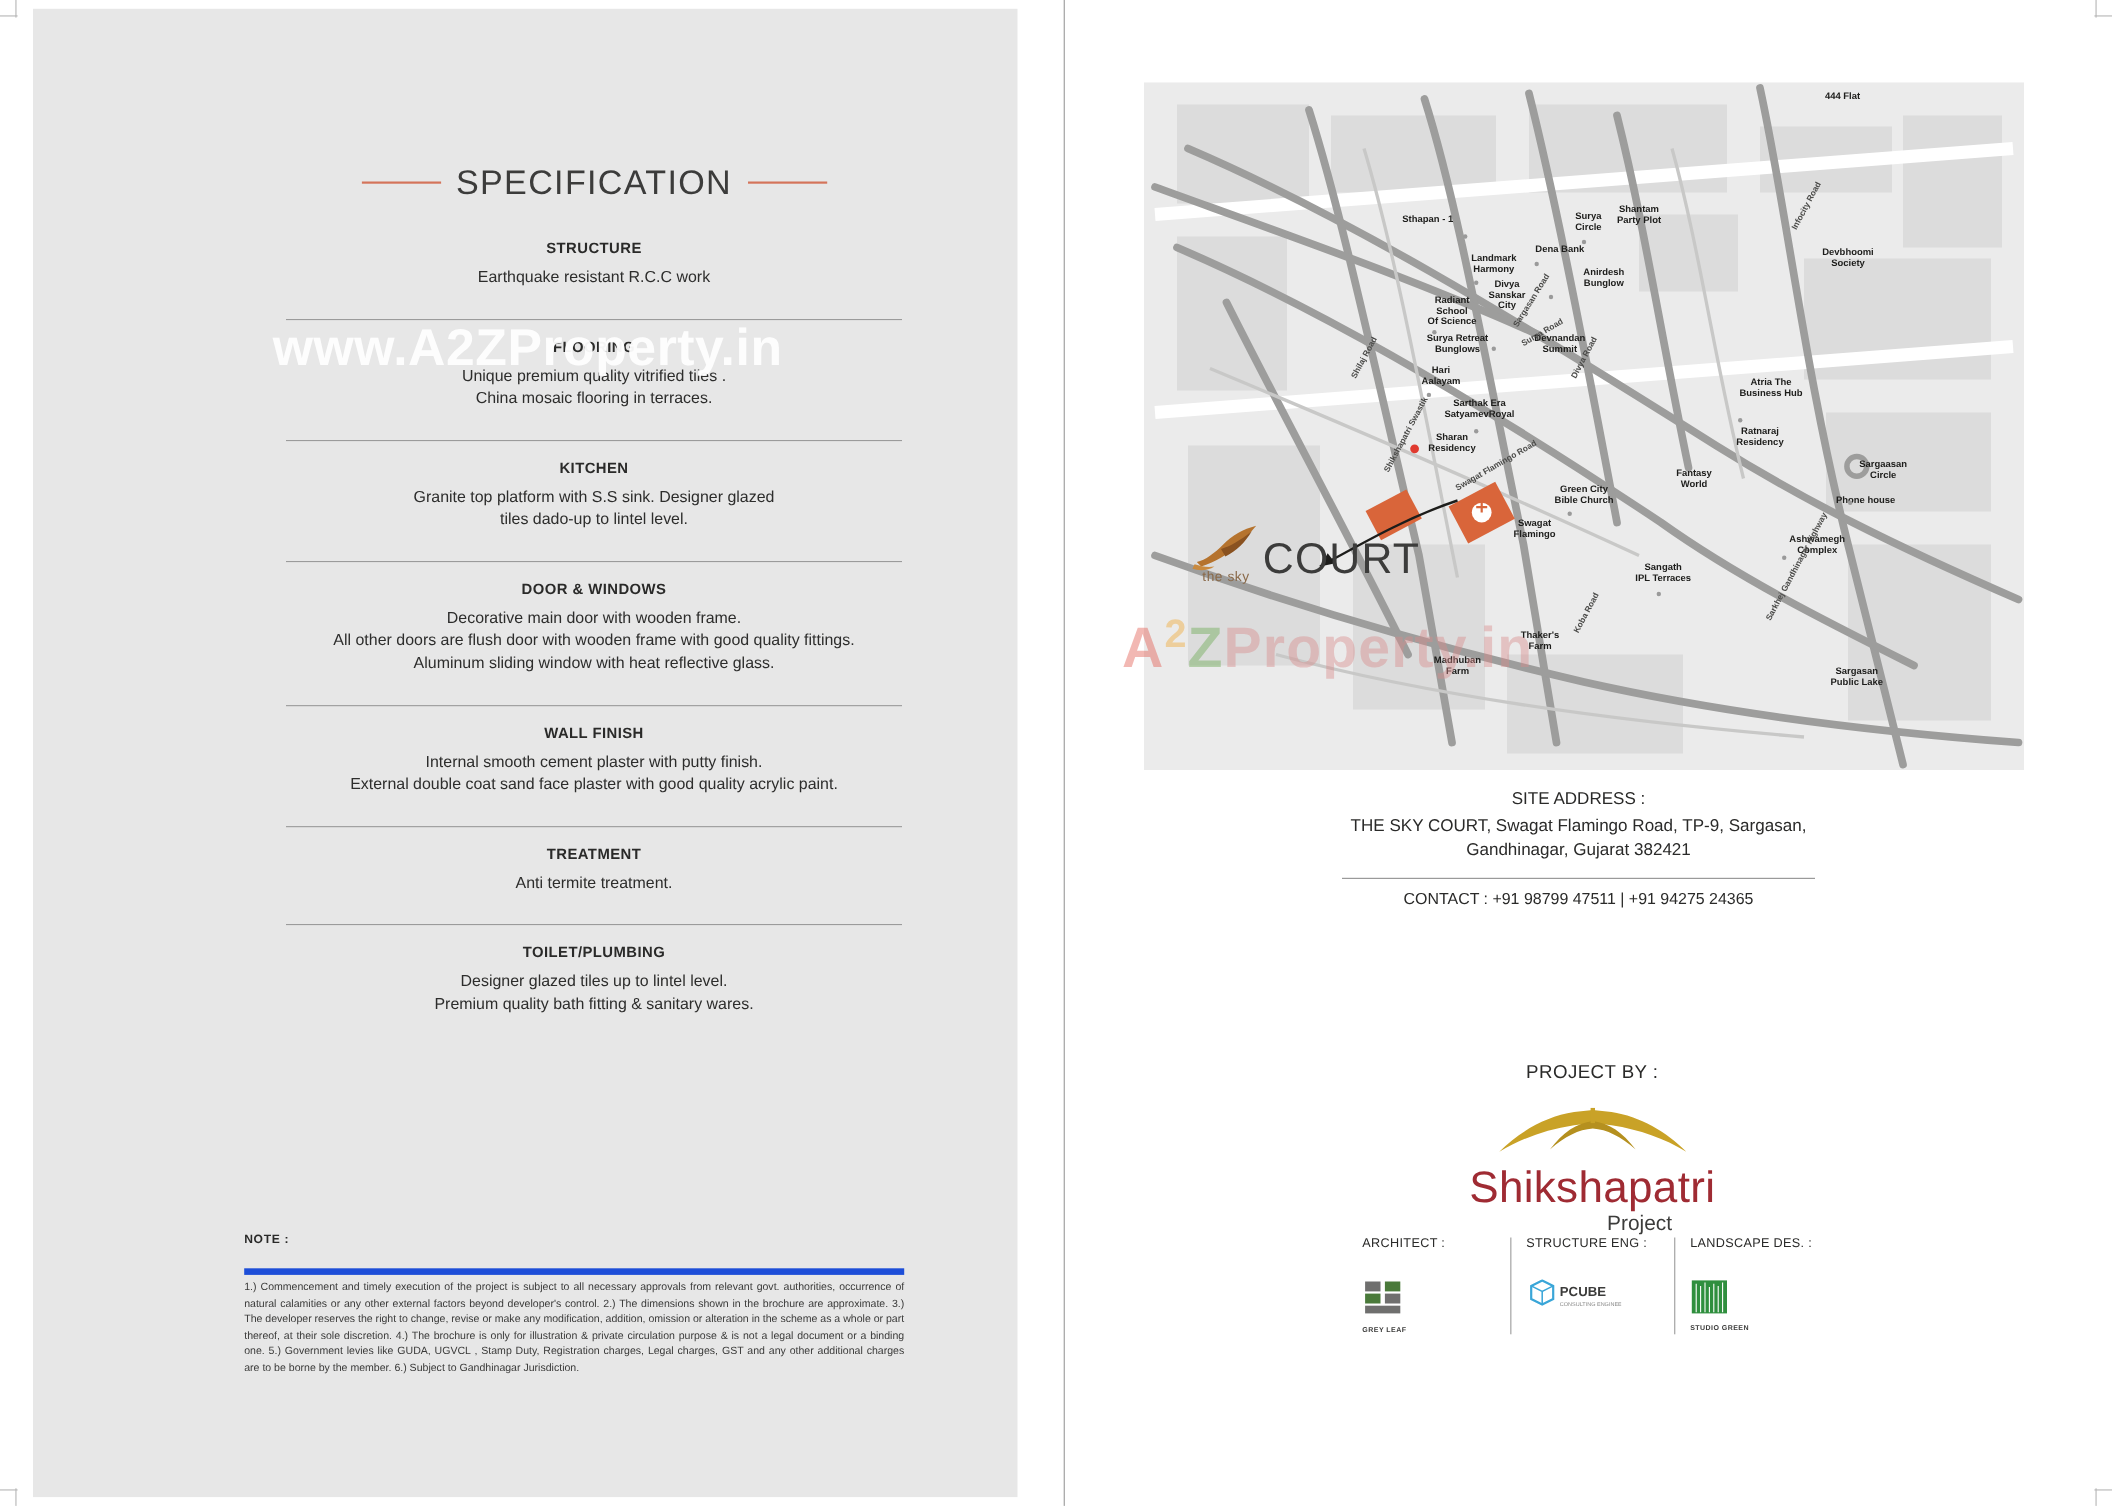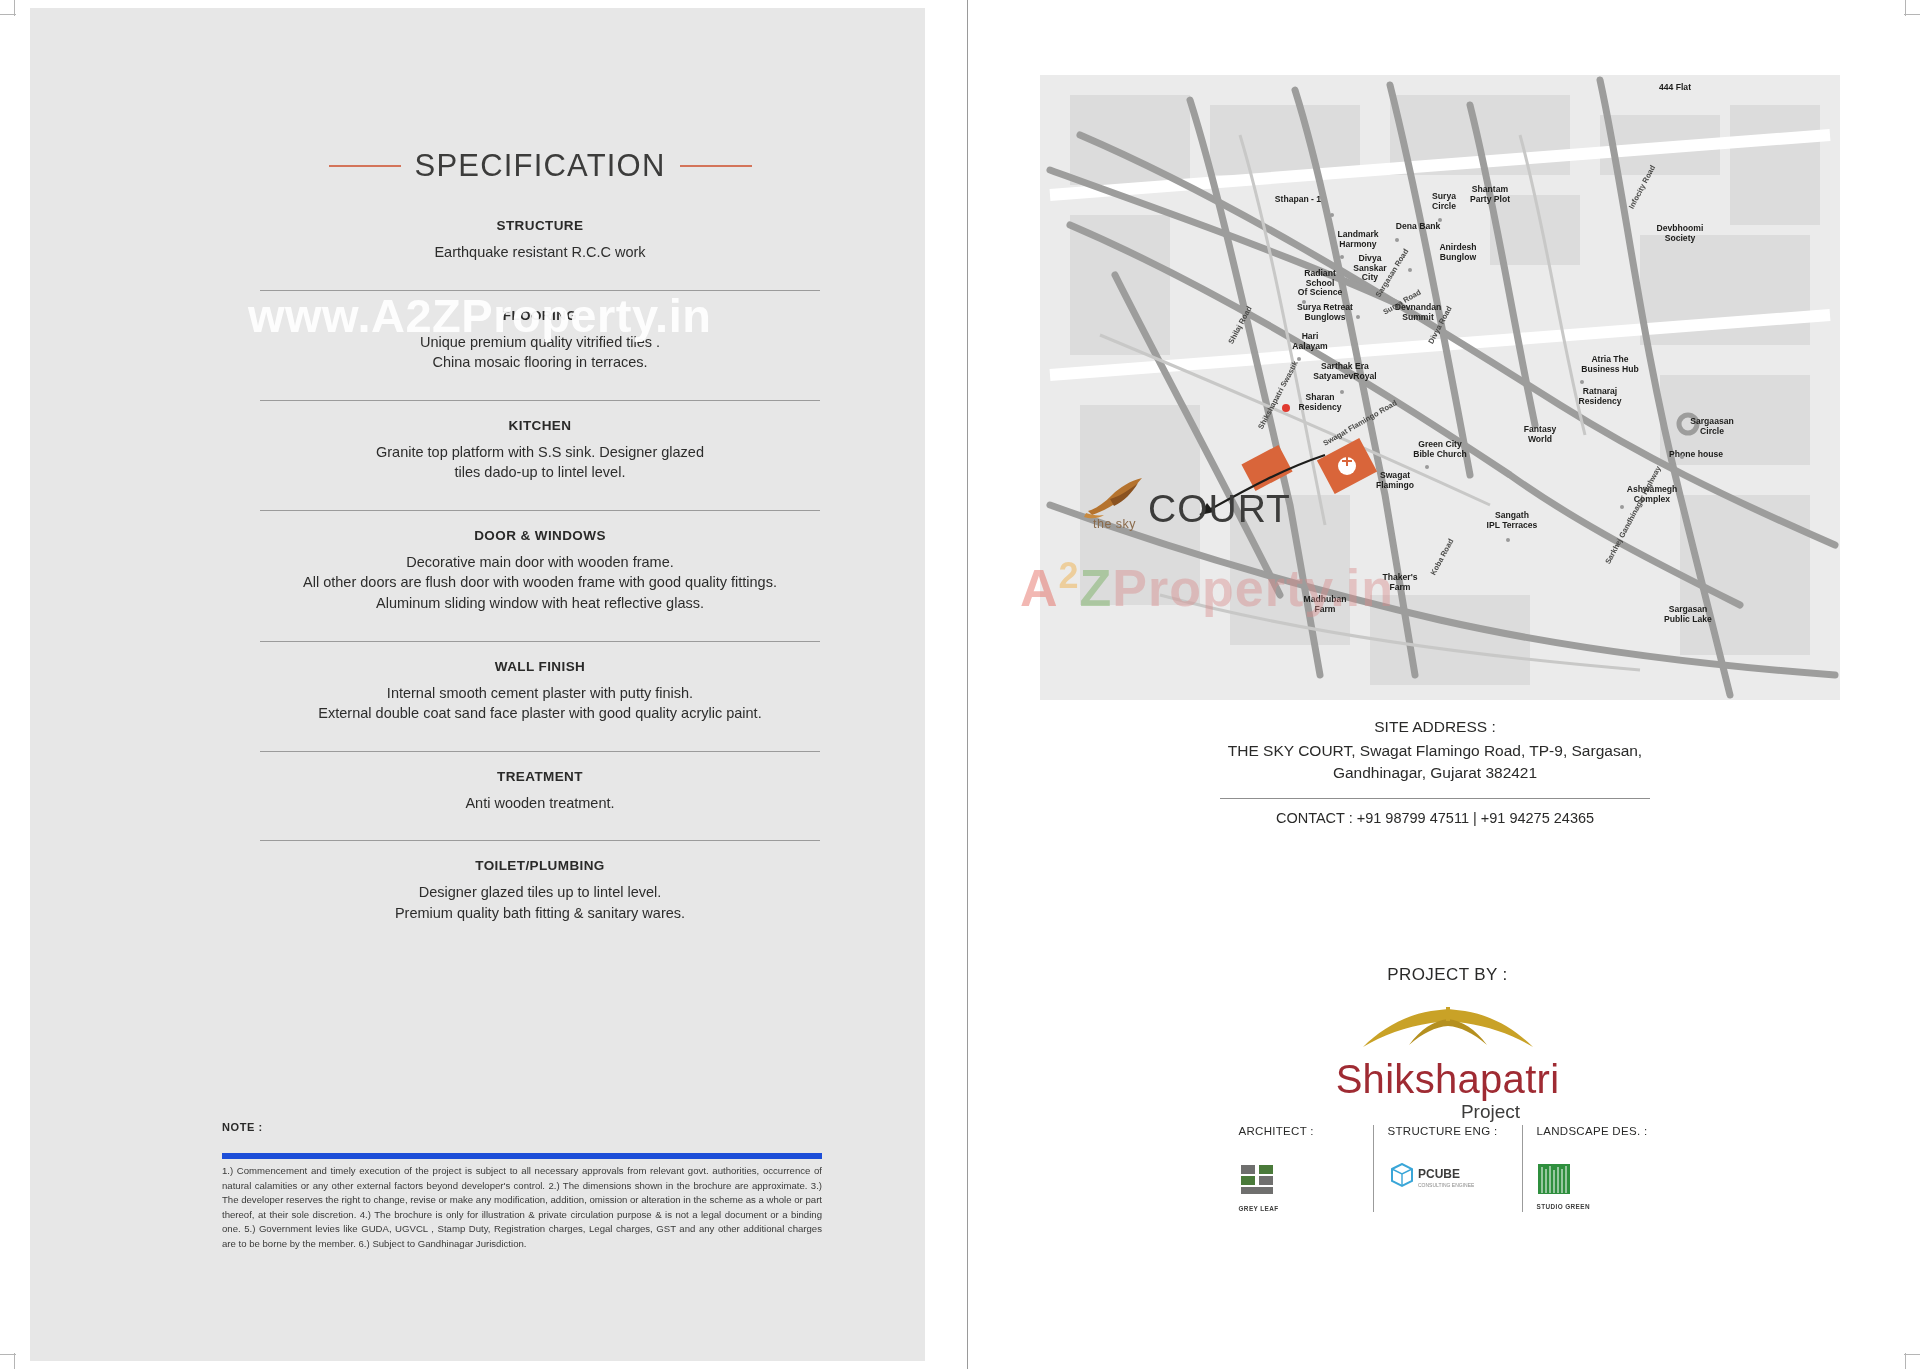--- a/index.html
+++ b/index.html
@@ -349,21 +349,21 @@
       </div>
 
       <div class="spec-block">
         <div class="spec-head">WALL FINISH</div>
         <div class="spec-line">Internal smooth cement plaster with putty finish.</div>
         <div class="spec-line">External double coat sand face plaster with good quality acrylic paint.</div>
       </div>
 
       <div class="spec-block">
         <div class="spec-head">TREATMENT</div>
-        <div class="spec-line">Anti wooden treatment.</div>
+        <div class="spec-line">Anti termite treatment.</div>
       </div>
 
       <div class="spec-block">
         <div class="spec-head">TOILET/PLUMBING</div>
         <div class="spec-line">Designer glazed tiles up to lintel level.</div>
         <div class="spec-line">Premium quality bath fitting &amp; sanitary wares.</div>
       </div>
     </div>
 
     <div class="note">
@@ -455,21 +455,21 @@
 School
 Of Science</div>
       <div class="map-label" style="left:285px;top:238px;transform:translate(-50%,-50%);">Surya Retreat
 Bunglows</div>
       <div class="map-label" style="left:378px;top:238px;transform:translate(-50%,-50%);">Devnandan
 Summit</div>
       <div class="map-label" style="left:270px;top:267px;transform:translate(-50%,-50%);">Hari
 Aalayam</div>
       <div class="map-label" style="left:305px;top:297px;transform:translate(-50%,-50%);">Sarthak Era
 SatyamevRoyal</div>
-      <div class="map-label" style="left:570px;top:290px;transform:translate(-50%,-50%);">Atria The
+      <div class="map-label" style="left:570px;top:278px;transform:translate(-50%,-50%);">Atria The
 Business Hub</div>
       <div class="map-label" style="left:560px;top:322px;transform:translate(-50%,-50%);">Ratnaraj
 Residency</div>
       <div class="map-label" style="left:280px;top:328px;transform:translate(-50%,-50%);">Sharan
 Residency</div>
       <div class="map-label" style="left:500px;top:360px;transform:translate(-50%,-50%);">Fantasy
 World</div>
       <div class="map-label" style="left:672px;top:352px;transform:translate(-50%,-50%);">Sargaasan
 Circle</div>
       <div class="map-label" style="left:400px;top:375px;transform:translate(-50%,-50%);">Green City

